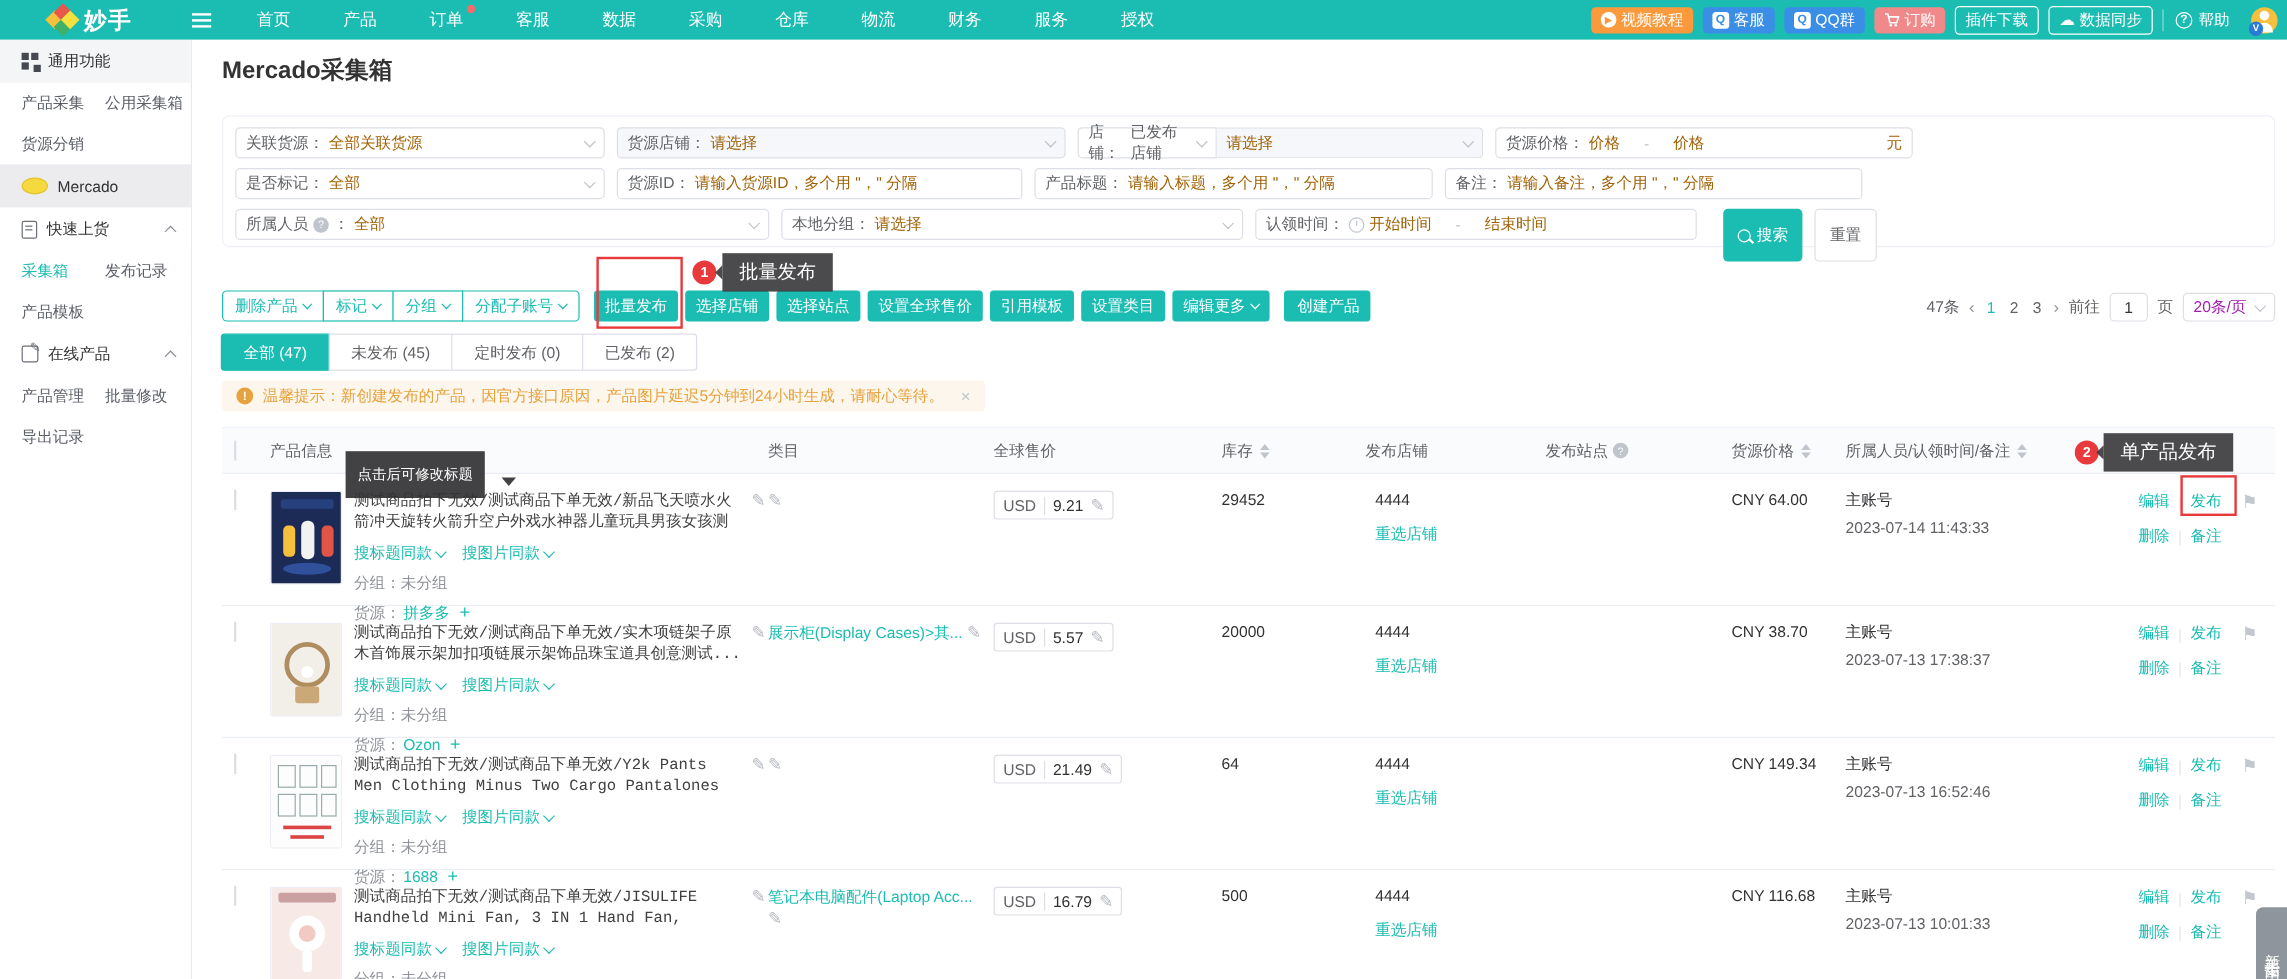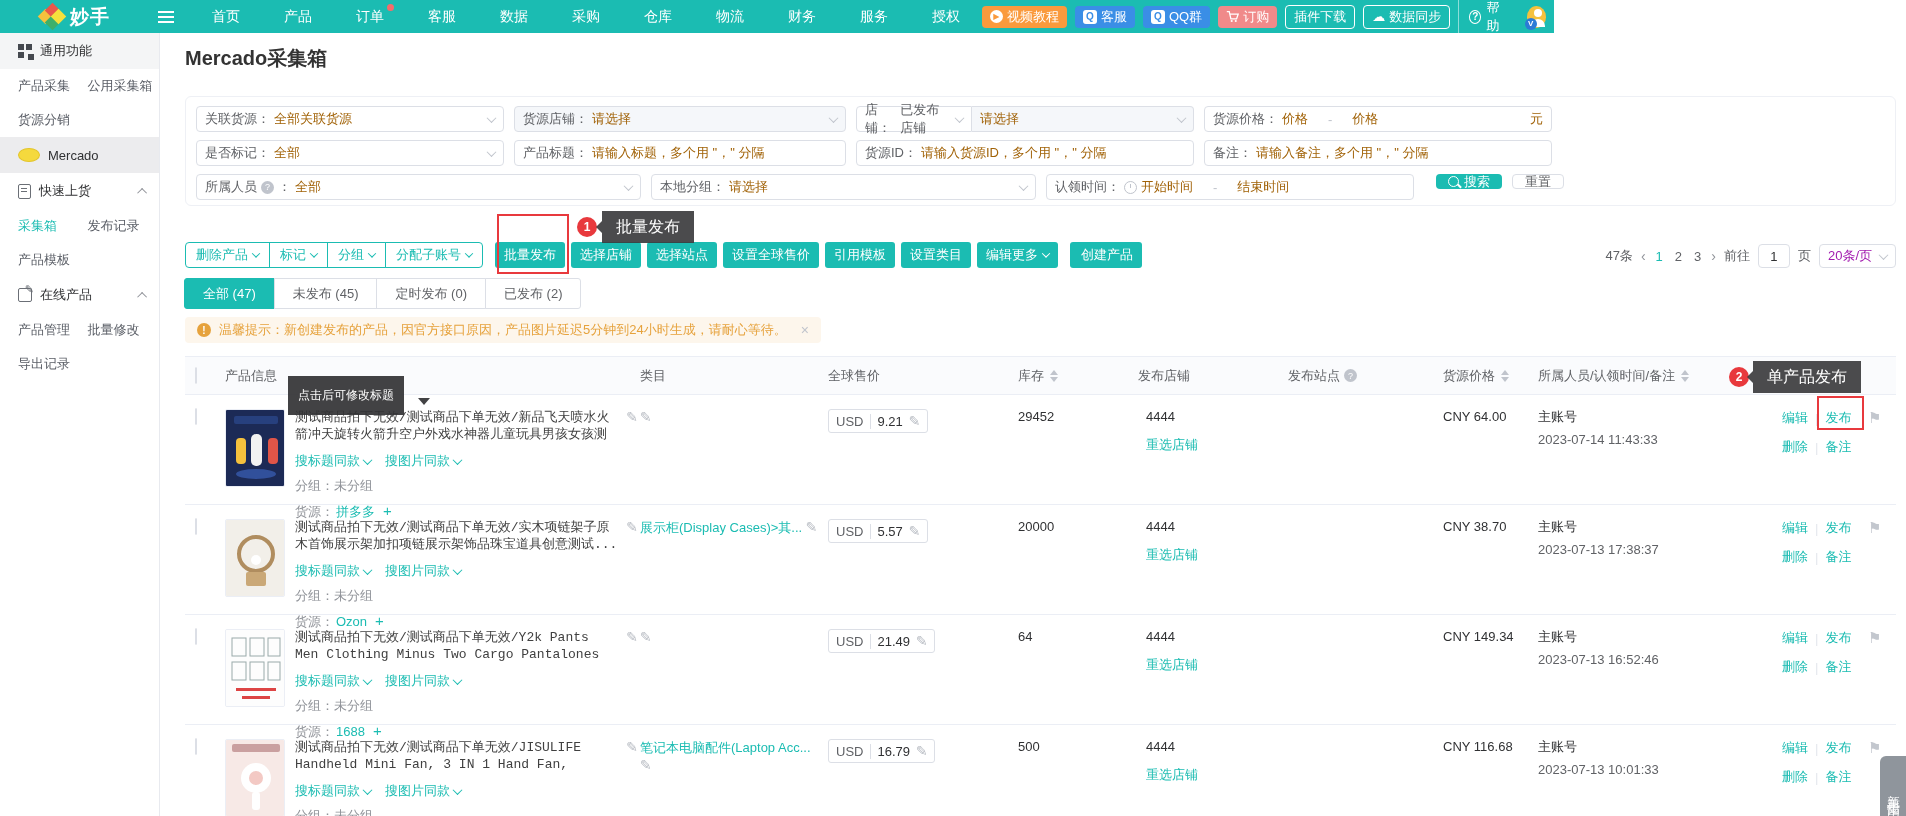--- a/index.html
+++ b/index.html
@@ -1,20 +1,20 @@
 <!DOCTYPE html>
 <html><head>
 <meta charset="utf-8">
 <style>
   * { box-sizing: border-box; margin: 0; padding: 0; }
   html,body { width:1906px; height:816px; overflow:hidden; background:#fff;
     font-family:"Liberation Sans","DejaVu Sans",sans-serif; font-size:13px; color:#303133; }
 
   
-  .topnav { position:absolute; left:0; top:0; width:1554px; height:33px; background:#1bbcb2;
+  .topnav { position:absolute; left:0; top:0; width:1906px; height:33px; background:#1bbcb2;
     display:flex; align-items:center; color:#fff; z-index:30; }
   .logo-wrap { display:flex; align-items:center; gap:6px; padding-left:38px; width:170px; }
   .brand { font-size:19px; font-weight:bold; letter-spacing:1px; }
   .burger { width:16px; height:12px; border-top:2px solid #fff; border-bottom:2px solid #fff; position:relative; margin:0 0 0 -10px; cursor:pointer; }
   .burger::after { content:""; position:absolute; left:0; right:0; top:3px; height:2px; background:#fff; }
   .nav-items { display:flex; align-items:center; gap:0; margin-left:16px; }
   .nav-item { padding:0 22px; font-size:14px; line-height:33px; cursor:pointer; position:relative; white-space:nowrap; }
   .nav-item .dot { position:absolute; top:4px; right:12px; width:7px; height:7px; border-radius:50%; background:#f56c6c; }
   .nav-right { margin-left:auto; display:flex; align-items:center; gap:8px; padding-right:8px; }
   .pill { display:inline-flex; align-items:center; gap:4px; height:22px; padding:0 8px; border-radius:4px; font-size:13px; cursor:pointer; white-space:nowrap; }
@@ -64,21 +64,21 @@
   .frow { display:flex; gap:10px; margin-bottom:8px; }
   .fbox { height:26px; border:1px solid #dcdfe6; border-radius:4px; display:flex; align-items:center; padding:0 8px; background:#fff; font-size:13px; color:#606266; gap:4px; }
   .fbox.gray { background:#f5f7fa; }
   .ph { color:#a16207; }
   .val { color:#606266; }
   .chev { width:7px; height:7px; border-right:1.3px solid #c0c4cc; border-bottom:1.3px solid #c0c4cc; transform:rotate(45deg) translate(-1px,-1px); margin-left:auto; flex:none; }
   .qmark { width:13px; height:13px; border-radius:50%; background:#c0c4cc; color:#fff; font-size:9px; display:inline-flex; align-items:center; justify-content:center; flex:none; }
   .dash { color:#c0c4cc; margin:0 16px; }
   .clock { width:13px; height:13px; border:1.3px solid #c0c4cc; border-radius:50%; position:relative; flex:none; }
   .clock::after { content:""; position:absolute; left:5px; top:2px; width:1.3px; height:4px; background:#c0c4cc; }
-  .btn { display:inline-flex; align-items:center; justify-content:center; gap:5px; height:15px; padding:0 12px; border-radius:4px; cursor:pointer; font-size:13px; white-space:nowrap; }
+  .btn { display:inline-flex; align-items:center; justify-content:center; gap:5px; height:44px; padding:0 12px; border-radius:4px; cursor:pointer; font-size:13px; white-space:nowrap; }
   .btn.solid { background:#1bbcb2; color:#fff; }
   .btn.plain { background:#fff; border:1px solid #dcdfe6; color:#606266; }
   .mag { width:11px; height:11px; border:1.6px solid #fff; border-radius:50%; position:relative; }
   .mag::after { content:""; position:absolute; left:8px; top:8px; width:5px; height:1.6px; background:#fff; transform:rotate(45deg); }
 
   
   .toolbar { position:absolute; left:25px; right:10px; top:207px; height:28px; display:flex; align-items:flex-end; }
   .og { display:flex; }
   .og .ob { height:26px; padding:0 10px; border:1px solid #1bbcb2; color:#1bbcb2; display:inline-flex; align-items:center; gap:5px; margin-left:-1px; cursor:pointer; background:#fff; white-space:nowrap; }
   .og .ob:first-child { border-radius:4px 0 0 4px; margin-left:0; }
@@ -267,21 +267,21 @@
 <div class="main">
   <div class="page-title">Mercado采集箱</div>
 
   <div class="filter-panel">
     <div class="frow">
       <div class="fbox" style="width:308px">
         <span>关联货源：</span>
         <span class="ph">全部关联货源</span>
         <span class="chev"></span>
       </div>
-      <div class="fbox gray" style="width:332px">
+      <div class="fbox gray" style="width:374px">
         <span>货源店铺：</span>
         <span class="ph">请选择</span>
         <span class="chev"></span>
       </div>
       <div style="display:flex;width:338px">
         <div class="fbox" style="width:116px;border-radius:4px 0 0 4px">
           <span>店铺：</span>
           <span class="val">已发布店铺</span>
           <span class="chev"></span>
         </div>
@@ -297,27 +297,27 @@
         <span class="ph">价格</span>
         <span class="ph" style="margin-left:auto">元</span>
       </div>
     </div>
     <div class="frow">
       <div class="fbox" style="width:308px">
         <span>是否标记：</span>
         <span class="ph">全部</span>
         <span class="chev"></span>
       </div>
+      <div class="fbox" style="width:338px">
+        <span>货源ID：</span>
+        <span class="ph">请输入货源ID，多个用 "，" 分隔</span>
+      </div>
       <div class="fbox" style="width:332px">
         <span>产品标题：</span>
         <span class="ph">请输入标题，多个用 "，" 分隔</span>
-      </div>
-      <div class="fbox" style="width:338px">
-        <span>货源ID：</span>
-        <span class="ph">请输入货源ID，多个用 "，" 分隔</span>
       </div>
       <div class="fbox" style="width:348px">
         <span>备注：</span>
         <span class="ph">请输入备注，多个用 "，" 分隔</span>
       </div>
     </div>
     <div class="frow">
       <div class="fbox" style="width:445px">
         <span>所属人员</span>
         <span class="qmark">?</span>

